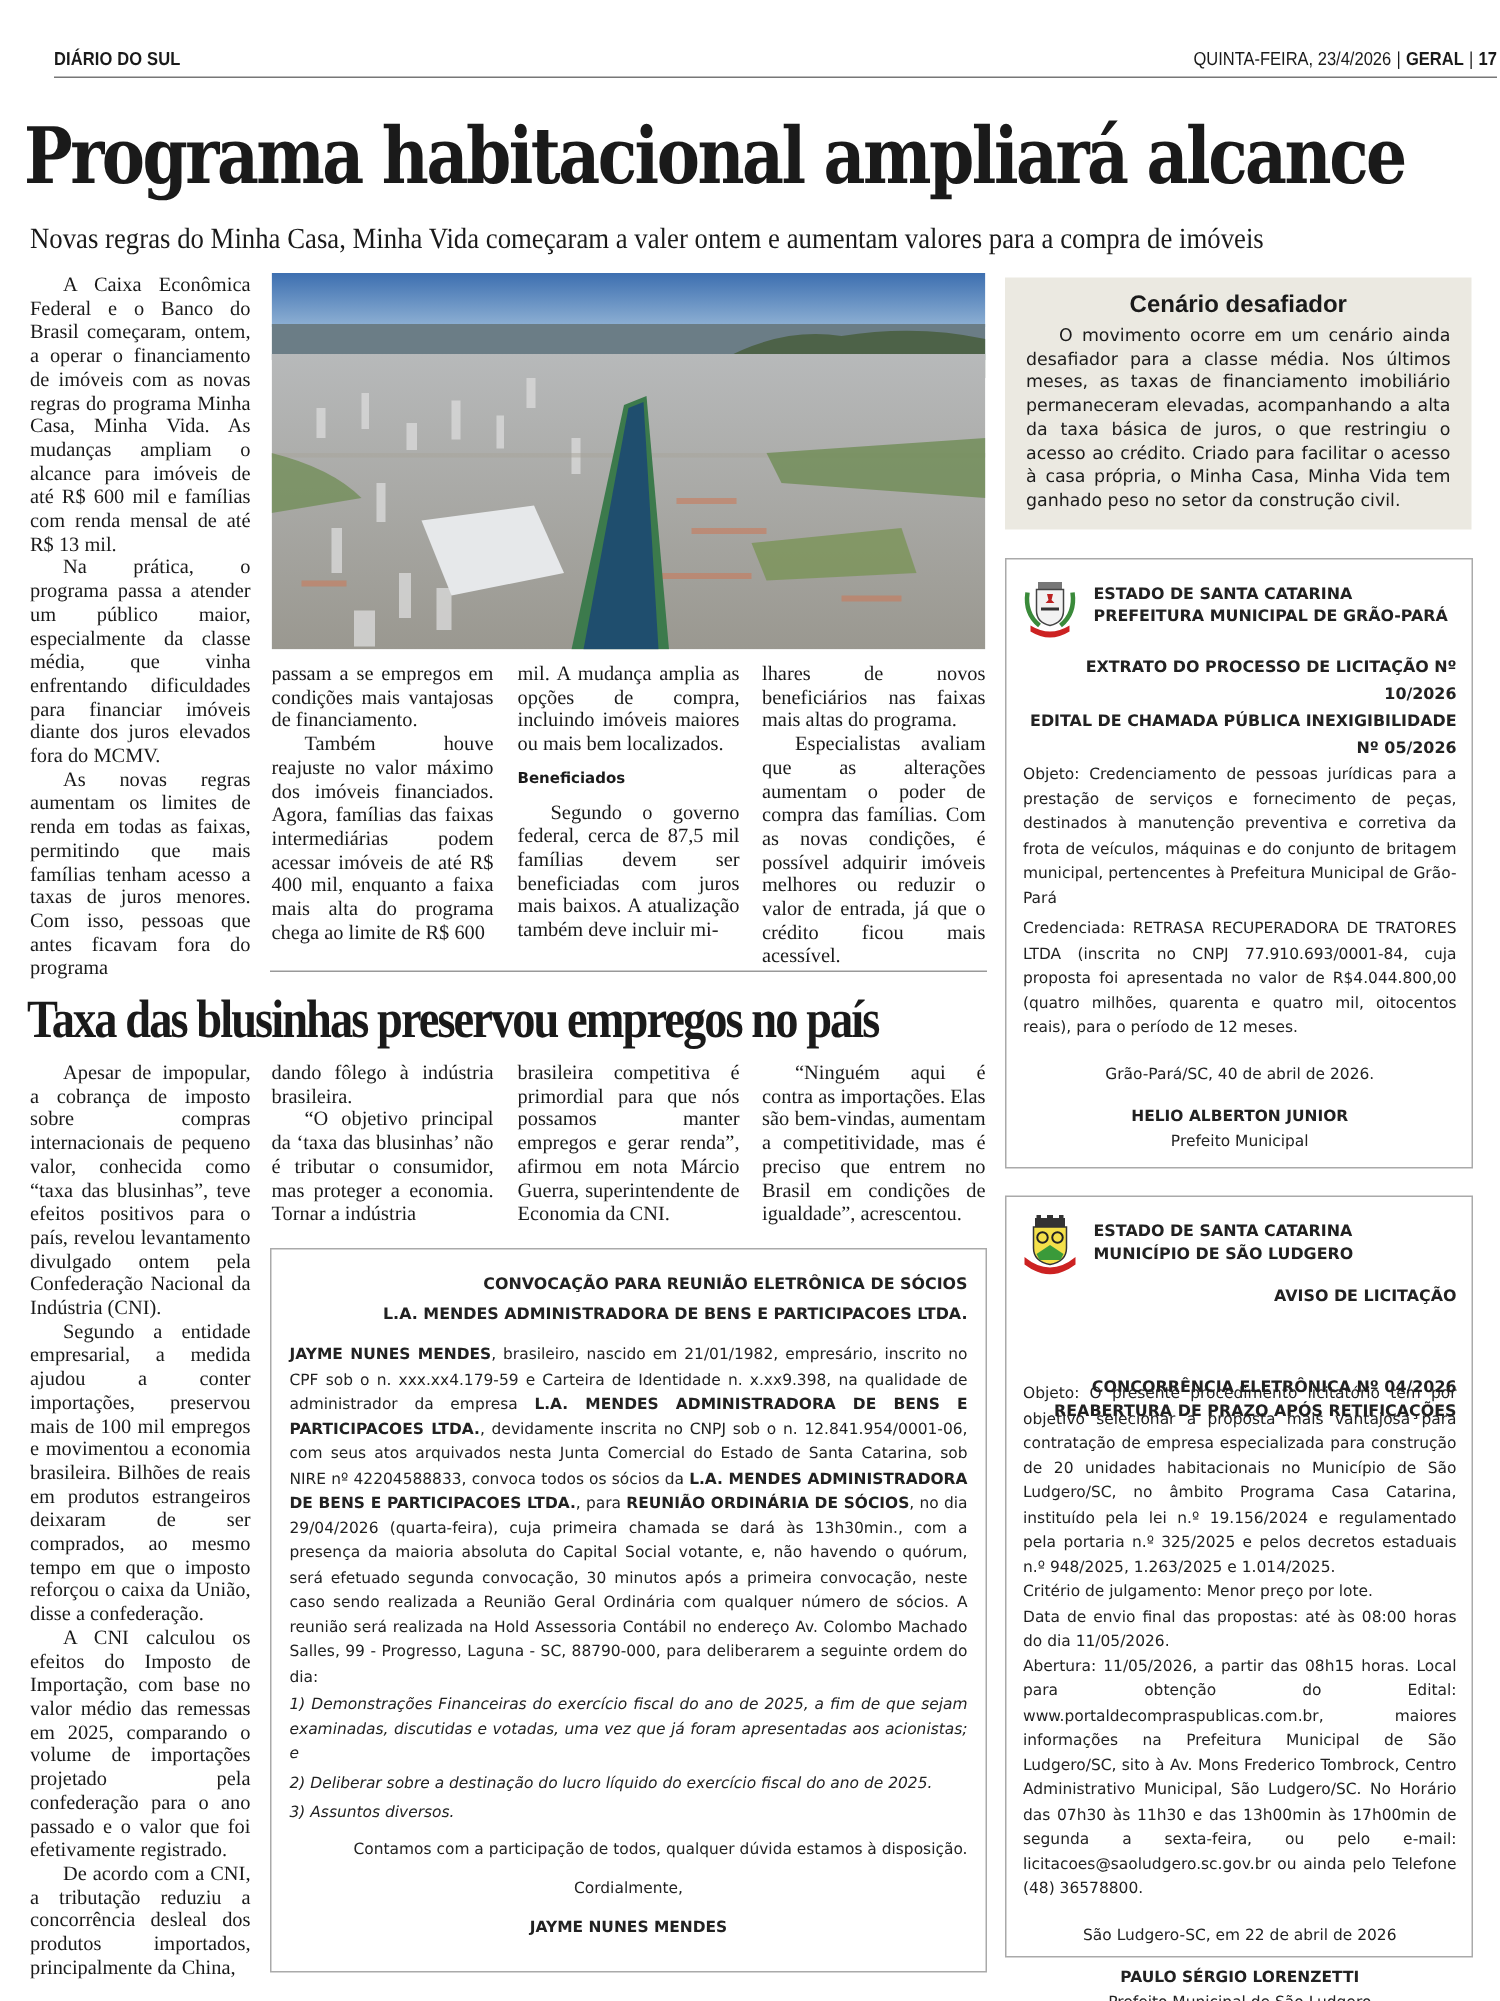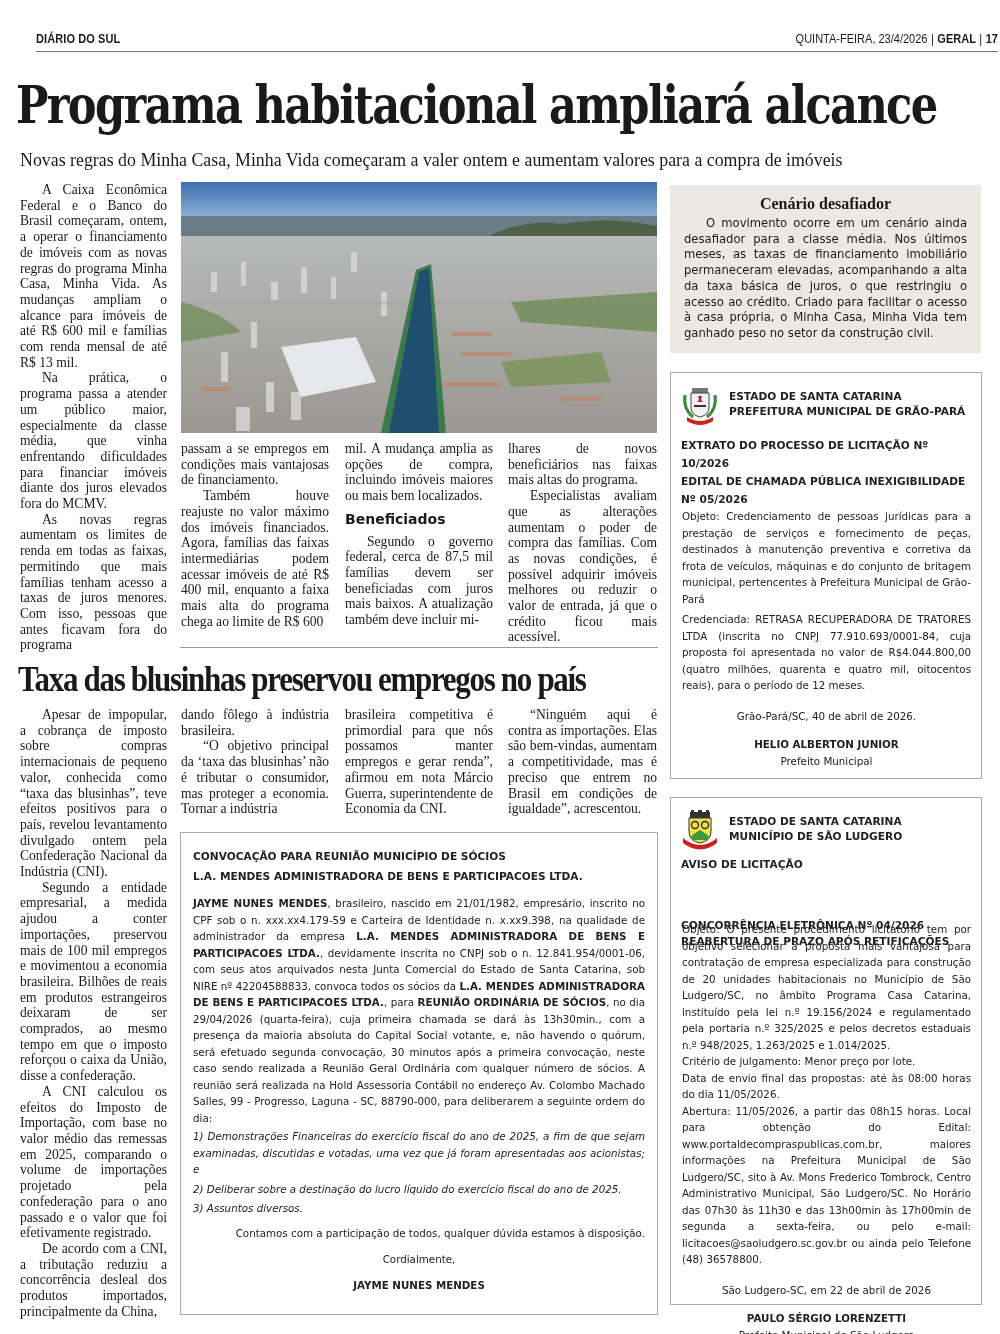--- a/index.html
+++ b/index.html
@@ -11,33 +11,33 @@
   .masthead .right { position: absolute; right: 0; top: 2px; font-family: "Liberation Sans", sans-serif; font-size: 12.5px; transform: scaleX(0.88); transform-origin: right; white-space: nowrap; }
   .masthead .right b { font-weight: bold; }
   .masthead .sep { padding: 0 4px; }
 
   .headline1 { position: absolute; left: 16px; top: 73px; width: 970px; font-family: "DejaVu Serif", serif; font-weight: bold; font-size: 52px; letter-spacing: -2px; line-height: 64px; white-space: nowrap; transform: scaleX(0.83); transform-origin: left; }
   .subhead { position: absolute; left: 20px; top: 149px; font-family: "Liberation Serif", serif; font-size: 19.5px; white-space: nowrap; transform: scaleX(0.915); transform-origin: left; }
 
   .col { position: absolute; font-family: "Liberation Serif", serif; font-size: 13.6px; line-height: 15.7px; text-align: justify; hyphens: manual; }
   .col p { text-indent: 22px; }
   .col p.noind { text-indent: 0; }
-  .col h3 { font-family: "DejaVu Sans", sans-serif; font-weight: bold; font-size: 14px; margin: 8px 0 6px 0; text-align: left; }
+  .col h3 { font-family: "DejaVu Sans", sans-serif; font-weight: bold; font-size: 10px; margin: 8px 0 6px 0; text-align: left; }
 
   .photo { position: absolute; left: 181px; top: 182px; width: 476px; height: 251px; overflow: hidden; }
 
   .sidebox { position: absolute; left: 670px; top: 185px; width: 311px; height: 168px; background: #ebe9e1; padding: 10px 14px 0 14px; }
-  .sidebox h2 { font-family: Liberation Serif, serif; font-weight: bold; font-size: 16px; text-align: center; margin-bottom: 3px; }
+  .sidebox h2 { font-family: Liberation Sans, sans-serif; font-weight: bold; font-size: 16px; text-align: center; margin-bottom: 3px; }
   .sidebox p { font-family: "DejaVu Sans", sans-serif; font-size: 11.6px; line-height: 15.7px; text-align: justify; text-indent: 22px; }
 
   .divider { position: absolute; left: 180px; top: 647px; width: 478px; height: 1px; background: #999; }
   .headline2 { position: absolute; left: 18px; top: 658px; font-family: "Liberation Serif", serif; font-size: 36px; letter-spacing: -1.5px; white-space: nowrap; transform: scaleX(0.86); transform-origin: left; }
 
   .notice { position: absolute; border: 1px solid #aaa; background: #fff; font-family: "DejaVu Sans", sans-serif; font-size: 10.3px; line-height: 16.5px; color: #222; }
-  .notice .hdr { font-weight: bold; font-size: 10.6px; text-align: left; }
+  .notice .hdr { font-weight: bold; font-size: 10.6px; text-align: right; }
   .notice p { text-align: justify; }
   .notice .ctr { text-align: center; }
 
   .crest { position: absolute; width: 38px; height: 42px; }
   .crest-lines { position: absolute; font-family: "DejaVu Sans", sans-serif; font-weight: bold; font-size: 10.6px; line-height: 15px; }
 
   .n1 { left: 670px; top: 372px; width: 312px; height: 407px; }
   .n2 { left: 670px; top: 797px; width: 312px; height: 508px; }
   .n3 { left: 180px; top: 832px; width: 478px; height: 483px; padding: 0 12px; }
 </style>
@@ -202,21 +202,21 @@
   <p>“O objetivo principal da ‘taxa das blusinhas’ não é tributar o consumidor, mas proteger a economia. Tornar a indústria</p>
 </div>
 <div class="col" style="left:345px; top:707px; width:148px;">
   <p class="noind">brasileira competitiva é primordial para que nós possamos manter empregos e gerar renda”, afirmou em nota Márcio Guerra, superintendente de Economia da CNI.</p>
 </div>
 <div class="col" style="left:508px; top:707px; width:149px;">
   <p>“Ninguém aqui é contra as importações. Elas são bem-vindas, aumentam a competitividade, mas é preciso que entrem no Brasil em condições de igualdade”, acrescentou.</p>
 </div>
 
 <div class="notice n3">
-  <div class="hdr" style="margin-top:13px; line-height:20px;">CONVOCAÇÃO PARA REUNIÃO MUNICÍPIO DE SÓCIOS</div>
+  <div class="hdr" style="margin-top:13px; line-height:20px;">CONVOCAÇÃO PARA REUNIÃO ELETRÔNICA DE SÓCIOS</div>
   <div class="hdr" style="line-height:20px; margin-bottom:9px;">L.A. MENDES ADMINISTRADORA DE BENS E PARTICIPACOES LTDA.</div>
   <p><b>JAYME NUNES MENDES</b><span>, brasileiro, nascido em 21/01/1982, empresário, inscrito no CPF sob o n. xxx.xx4.179-59 e Carteira de Identidade n. x.xx9.398, na qualidade de administrador da empresa </span><b>L.A. MENDES ADMINISTRADORA DE BENS E PARTICIPACOES LTDA.</b><span>, devidamente inscrita no CNPJ sob o n. 12.841.954/0001-06, com seus atos arquivados nesta Junta Comercial do Estado de Santa Catarina, sob NIRE nº 42204588833, convoca todos os sócios da </span><b>L.A. MENDES ADMINISTRADORA DE BENS E PARTICIPACOES LTDA.</b><span>, para </span><b>REUNIÃO ORDINÁRIA DE SÓCIOS</b><span>, no dia 29/04/2026 (quarta-feira), cuja primeira chamada se dará às 13h30min., com a presença da maioria absoluta do Capital Social votante, e, não havendo o quórum, será efetuado segunda convocação, 30 minutos após a primeira convocação, neste caso sendo realizada a Reunião Geral Ordinária com qualquer número de sócios. A reunião será realizada na Hold Assessoria Contábil no endereço Av. Colombo Machado Salles, 99 - Progresso, Laguna - SC, 88790-000, para deliberarem a seguinte ordem do dia:</span></p>
   <p style="font-style:italic; margin-top:2px;">1) Demonstrações Financeiras do exercício fiscal do ano de 2025, a fim de que sejam examinadas, discutidas e votadas, uma vez que já foram apresentadas aos acionistas; e</p>
   <p style="font-style:italic; margin-top:3px;">2) Deliberar sobre a destinação do lucro líquido do exercício fiscal do ano de 2025.</p>
   <p style="font-style:italic; margin-top:3px;">3) Assuntos diversos.</p>
   <p class="ctr" style="margin-top:8px;text-align:right;">Contamos com a participação de todos, qualquer dúvida estamos à disposição.</p>
   <p class="ctr" style="margin-top:10px;">Cordialmente,</p>
   <p class="ctr" style="margin-top:9px; font-weight:bold;">JAYME NUNES MENDES</p>
 </div>
 

